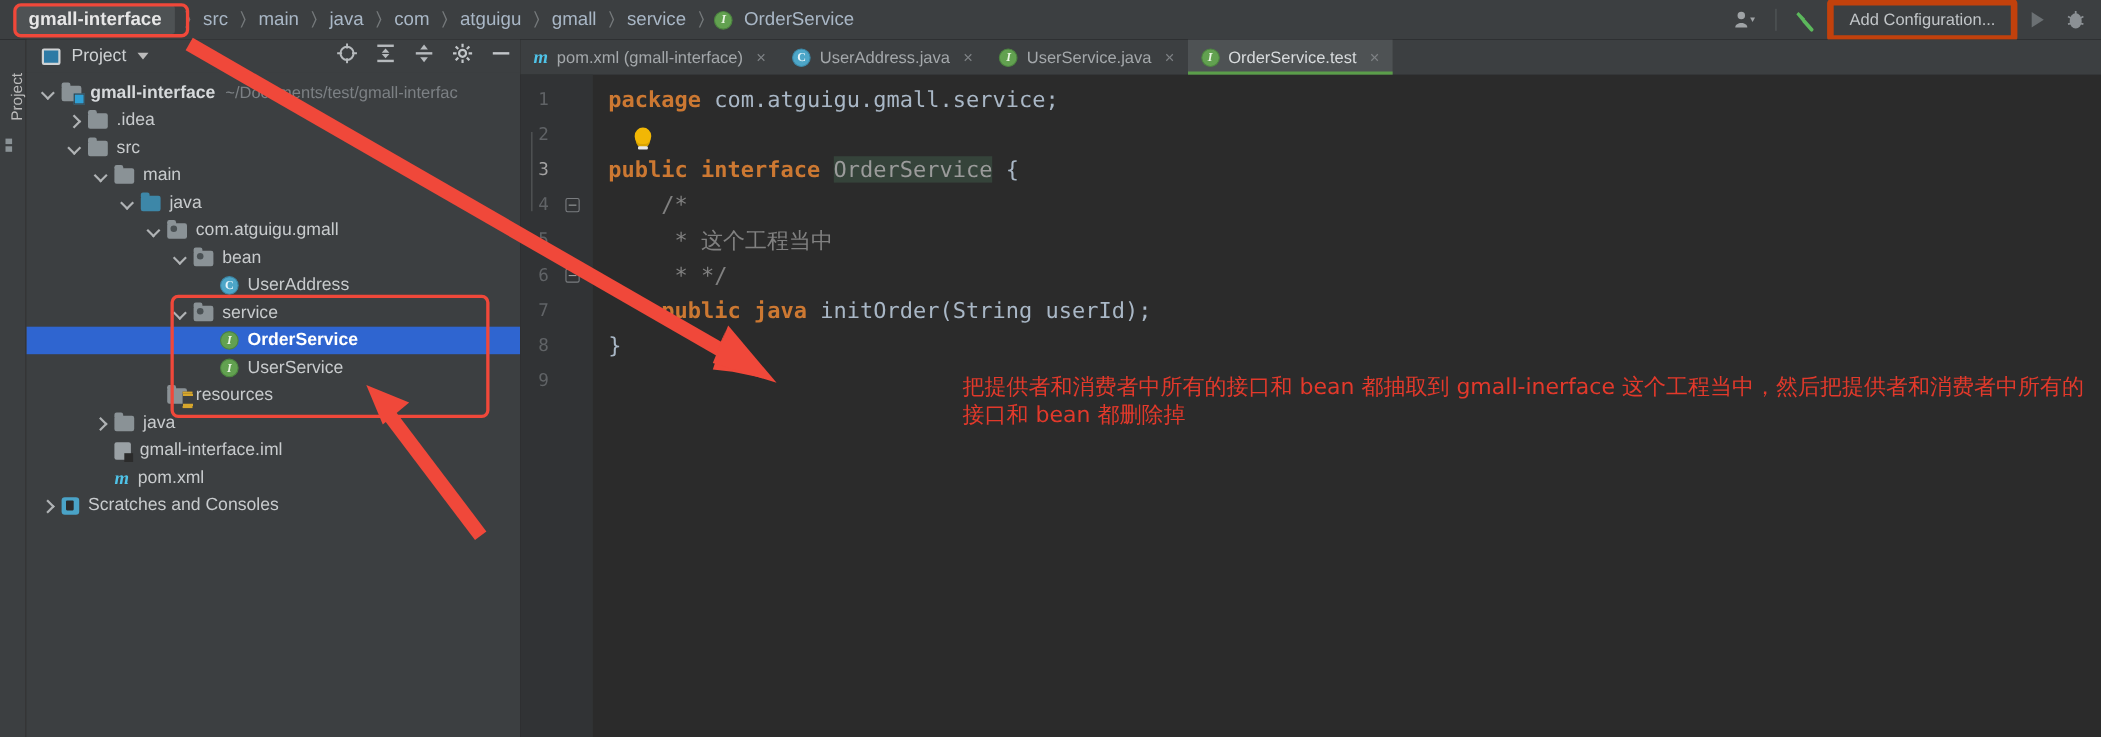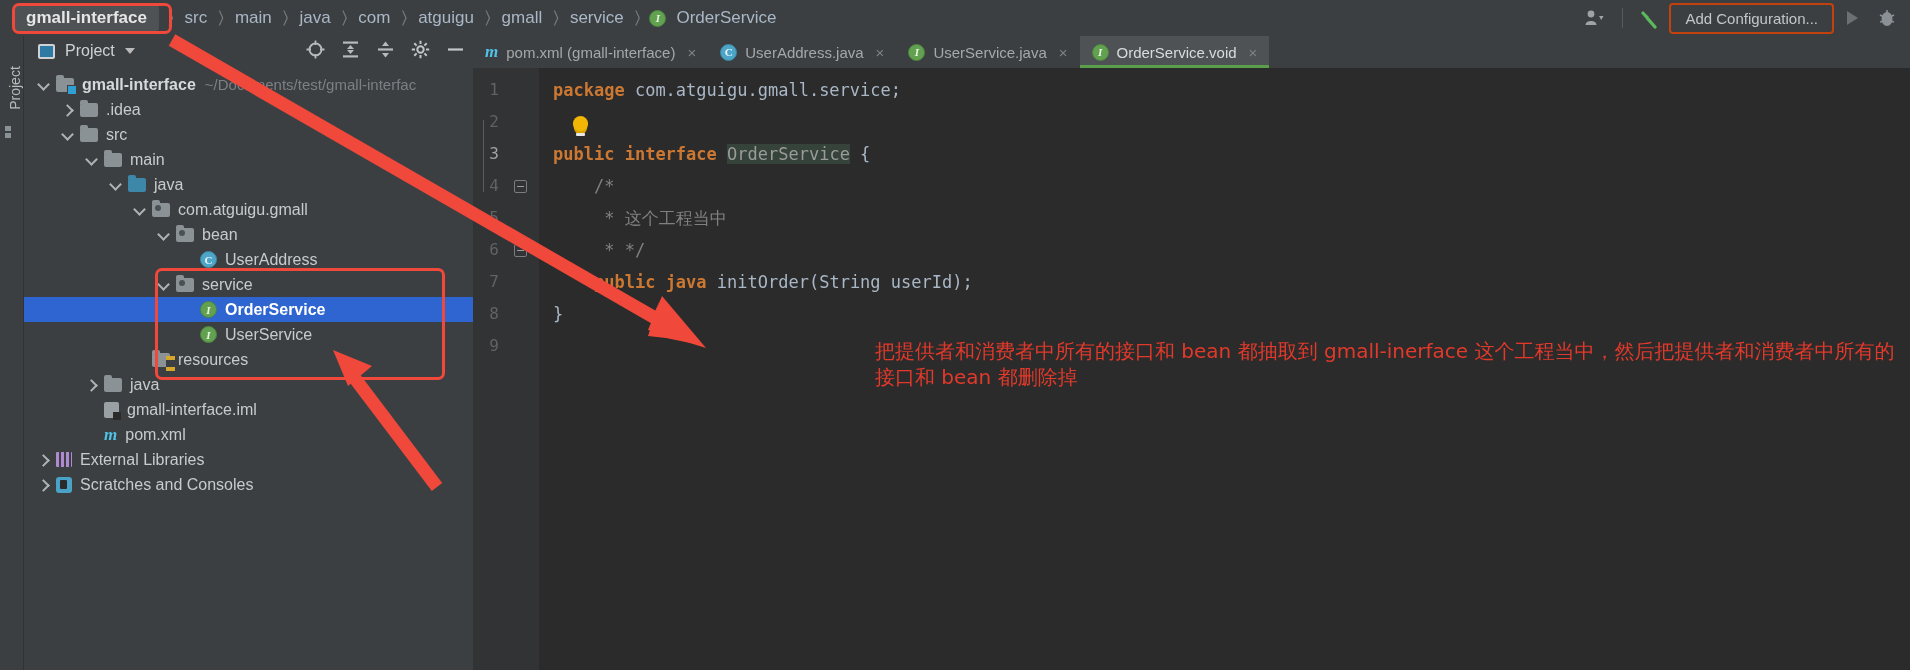--- a/index.html
+++ b/index.html
@@ -50,21 +50,21 @@
 
   .toolbar-right {
     margin-left: auto; display: flex; align-items: center; gap: 0; padding-right: 6px;
   }
   .tb-btn {
     display: flex; align-items: center; justify-content: center;
     height: 30px; padding: 0 7px; color: #9fa3a6;
   }
   .tb-sep { width: 1px; height: 20px; background: #555a5c; margin: 0 8px; }
   .add-config {
-    border: 2px solid #c2410c; border-radius: 4px;
+    border: 6px solid #c2410c; border-radius: 4px;
     color: #c2c6c9; font-size: 15px; padding: 5px 14px; white-space: nowrap;
   }
 
   
   .toolstrip {
     position: absolute; left: 0; top: 36px; width: 24px; height: 634px;
     background: #3c3f41; border-right: 1px solid #323232;
   }
   .toolstrip .vlabel {
     position: absolute; top: 44px; left: -17px; width: 64px;
@@ -209,21 +209,21 @@
   .fold-box::after {
     content: ""; position: absolute; left: 2px; top: 5px; width: 7px; height: 1px;
     background: #9a9d9f;
   }
   .fold-line {
     position: absolute; left: 10px; top: 52px; width: 1px; height: 72px; background: #5a5d5f;
   }
 
   .code {
     flex: 1; padding: 6px 0 0 14px; position: relative;
-    font-family: "DejaVu Sans Mono", "Liberation Mono", monospace; font-size: 17px;
+    font-family: "DejaVu Sans Mono", "Liberation Mono", monospace; font-size: 20px;
   }
   .cl { height: 32px; line-height: 32px; white-space: pre; color: #a9b7c6; }
   .kw { color: #cc7832; font-weight: bold; }
   .id-hl { background: #35433a; color: #9b9b9b; }
   .cmt { color: #808080; }
   .plain { color: #a9b7c6; }
   .bulb {
     display: inline-block; width: 15px; height: 15px; border-radius: 50% 50% 45% 45%;
     background: #f2b705; position: relative; vertical-align: middle;
     box-shadow: 0 4px 0 -1px #d9a400;
@@ -460,26 +460,20 @@
         </div>
         <div class="row">
           <span class="indent" style="width: 62px;"></span>
           <span class="arrow none"></span>
           <span class="icon-maven" style="margin-right: 8px;">m</span>
           <span class="node-label">pom.xml</span>
         </div>
         <div class="row">
           <span class="indent" style="width: 14px;"></span>
           <span class="arrow right"></span>
-          <span class="icon-lib"></span>
-          <span class="node-label">External Libraries</span>
-        </div>
-        <div class="row">
-          <span class="indent" style="width: 14px;"></span>
-          <span class="arrow right"></span>
           <span class="icon-scratch"></span>
           <span class="node-label">Scratches and Consoles</span>
         </div>
       </div>
   </div>
 
   <div class="editor-area">
     <div class="tabbar" id="tabbar">
         <div class="tab">
           <span class="icon-maven">m</span>
@@ -491,21 +485,21 @@
           <span>UserAddress.java</span>
           <span class="tab-close">×</span>
         </div>
         <div class="tab">
           <span class="icon-iface">I</span>
           <span>UserService.java</span>
           <span class="tab-close">×</span>
         </div>
         <div class="tab active">
           <span class="icon-iface">I</span>
-          <span>OrderService.void</span>
+          <span>OrderService.test</span>
           <span class="tab-close">×</span>
         </div>
       </div>
     <div class="code-wrap">
       <div class="gutter" id="gutter">
         <div class="fold-col">
           <div class="fold" style="height:32px"></div>
           <div class="fold" style="height:32px"></div>
           <div class="fold" style="height:32px"></div>
           <div class="fold">

